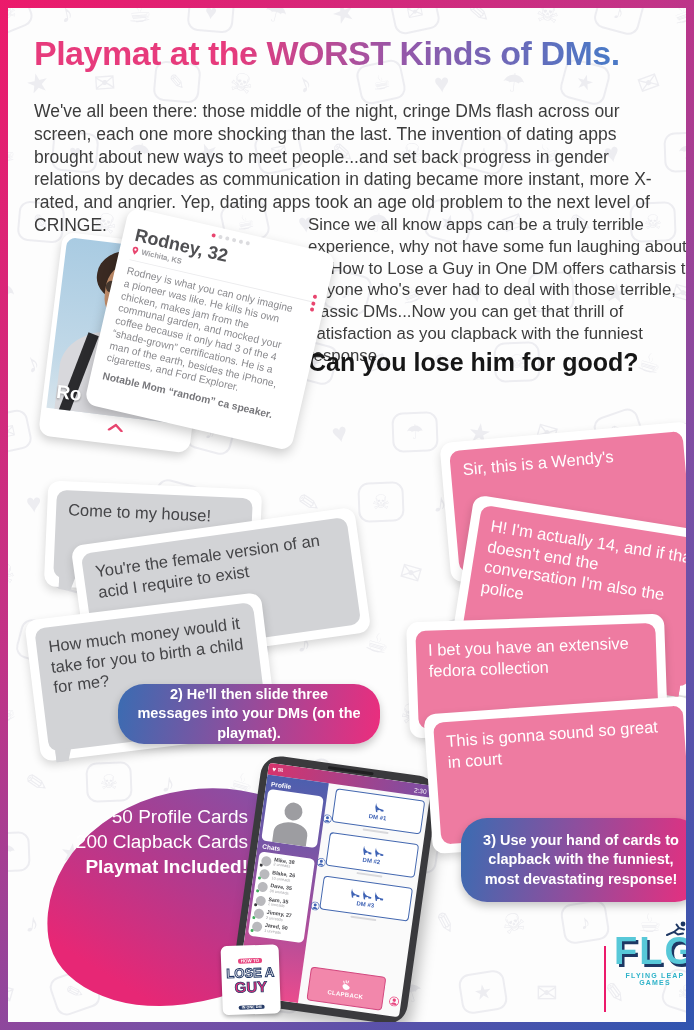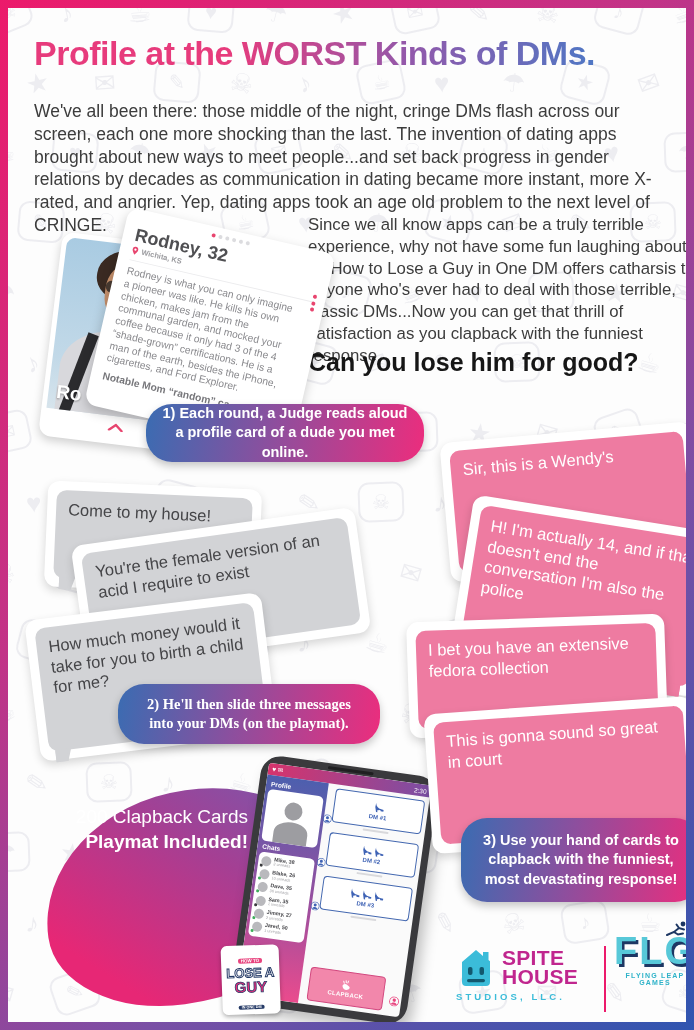--- a/index.html
+++ b/index.html
@@ -56,21 +56,21 @@
   .p-loc  { display:flex; align-items:center; gap:3px; font-size:7.5px; color:#9a9a9e; font-weight:700; }
   .p-rule { height:1px; background:#ececee; margin:5px 0 5px; }
   .p-bio  { font-size:10.3px; line-height:1.24; color:#8a8a8e; width:178px; }
   .p-notable { margin-top:6px; font-size:10.3px; line-height:1.24; font-weight:700; color:#77777b; }
 
   
   .callout { border-radius:26px; background:linear-gradient(100deg,#3a6cb2 0%,#8c4f9e 45%,#ec2d7d 100%);
              color:#fff; font-weight:800; display:flex; align-items:center; justify-content:center;
              text-align:center; box-shadow:0 4px 9px rgba(0,0,0,.22); padding:10px 16px; line-height:1.32; }
   .co1 { left:138px; top:396px; width:278px; height:58px; font-size:14.5px; z-index:5; }
-  .co2 { left:110px; top:676px; width:262px; height:60px; font-size:14.5px; z-index:7;font-family:Liberation Serif, serif; }
+  .co2 { left:110px; top:676px; width:262px; height:60px; font-size:14.5px; z-index:7; }
   .co3 { left:453px; top:810px; width:240px; height:84px; font-size:14.5px; z-index:9; }
 
   
   .msg-card { background:#fff; border-radius:12px; box-shadow:0 4px 10px rgba(0,0,0,.16); padding:9px; }
   .bubble { position:relative; width:100%; height:100%; border-radius:10px; padding:9px 12px;
             font-size:16.5px; line-height:1.25; }
   .bubble.gray { background:#d2d3d6; color:#454548; }
   .bubble.pink { background:#ee7ba1; color:#fff; }
   .bubble.gray::after { content:""; position:absolute; left:6px; bottom:-11px;
       border:12px solid transparent; border-top-color:#d2d3d6; border-left-color:#d2d3d6; border-bottom:0; border-right-width:4px; }
@@ -312,21 +312,21 @@
         <div class="pat-glyph" style="left:188px;top:970px;font-size:26px;transform:rotate(-1deg)">♪</div>
         <div class="pat-bubble" style="left:248px;top:964px;width:46px;height:40px;font-size:20px;transform:rotate(8deg)">☕</div>
         <div class="pat-glyph" style="left:324px;top:970px;font-size:26px;transform:rotate(17deg)">♥</div>
         <div class="pat-glyph" style="left:392px;top:970px;font-size:26px;transform:rotate(-18deg)">☂</div>
         <div class="pat-bubble" style="left:452px;top:964px;width:46px;height:40px;font-size:20px;transform:rotate(-9deg)">★</div>
         <div class="pat-glyph" style="left:528px;top:970px;font-size:26px;transform:rotate(0deg)">✉</div>
         <div class="pat-glyph" style="left:596px;top:970px;font-size:26px;transform:rotate(9deg)">✎</div>
         <div class="pat-bubble" style="left:656px;top:964px;width:46px;height:40px;font-size:20px;transform:rotate(18deg)">☠</div>
       </div>
 
-  <h1 class="abs title">Profile at the WORST Kinds of DMs.</h1>
+  <h1 class="abs title">Playmat at the WORST Kinds of DMs.</h1>
   <p class="abs intro">We've all been there: those middle of the night, cringe DMs flash across our screen, each one more shocking than the last. The invention of dating apps brought about new ways to meet people...and set back progress in gender relations by decades as communication in dating became more instant, more X-rated, and angrier. Yep, dating apps took an age old problem to the next level of CRINGE.</p>
   <p class="abs rightpara">Since we all know apps can be a truly terrible experience, why not have some fun laughing about it? How to Lose a Guy in One DM offers catharsis to anyone who's ever had to deal with those terrible, classic DMs...Now you can get that thrill of satisfaction as you clapback with the funniest response.</p>
   <h2 class="abs tagline">Can you lose him for good?</h2>
 
   <div class="abs photo-card">
     <div class="photo">
       <div class="shirt"></div>
           <div class="hair"></div>
           <div class="face"></div>
       <div class="shades"></div>
@@ -362,21 +362,20 @@
             <path d="M6 1a5 5 0 0 1 5 5c0 3.5-5 9-5 9S1 9.5 1 6a5 5 0 0 1 5-5z" fill="#e8456f"></path>
             <circle cx="6" cy="6" r="2" fill="#fff"></circle>
           </svg>
       <span>Wichita, KS</span>
     </div>
     <div class="p-rule"></div>
     <div class="p-bio">Rodney is what you can only imagine a pioneer was like. He kills his own chicken, makes jam from the communal garden, and mocked your coffee because it only had 3 of the 4 “shade-grown” certifications. He is a man of the earth, besides the iPhone, cigarettes, and Ford Explorer.</div>
     <div class="p-notable">Notable Mom “random” ca speaker.</div>
   </div>
 
-  <div class="abs callout co1">1) Each round, a Judge reads aloud a profile card of a dude you met online.</div>
   <div class="abs callout co2">2) He'll then slide three messages into your DMs (on the playmat).</div>
   <div class="abs callout co3">3) Use your hand of cards to clapback with the funniest, most devastating response!</div>
 
   <div class="abs msg-card dm1">
         <div class="bubble gray">Come to my house!</div>
       </div>
   <div class="abs msg-card dm2">
         <div class="bubble gray">You're the female version of an acid I require to exist</div>
       </div>
   <div class="abs msg-card dm3">
@@ -392,20 +391,21 @@
   <div class="abs msg-card cb3">
         <div class="bubble pink">I bet you have an extensive fedora collection</div>
       </div>
   <div class="abs msg-card cb4">
         <div class="bubble pink">This is gonna sound so great in court</div>
       </div>
 
   <div class="abs blob"></div>
   <div class="abs contents-text">
     <div id="contents-items">
+          <div class="c-item">50 Profile Cards</div>
           <div class="c-item">200 Clapback Cards</div>
         </div>
     <div class="c-foot">Playmat Included!</div>
   </div>
 
   <div class="abs phone">
     <div class="screen">
       <div class="statusbar">
         <span>♥ ✉</span>
         <span>2:30</span>
@@ -553,33 +553,20 @@
       </div>
     </div>
     <div class="sticker">
       <div><span class="st-top">HOW TO</span></div>
       <div class="st-big">LOSE A</div>
       <div class="st-accent">GUY</div>
       <div><span class="st-bottom">IN ONE DM</span></div>
     </div>
   </div>
 
-  <div class="abs spite">
-    <svg viewBox="0 0 40 42" width="40" height="42">
-      <path d="M6 16 L20 4 L27 10 L27 6 L32.5 6 L32.5 14 L34 15.2 L34 36 a4 4 0 0 1 -4 4 H10 a4 4 0 0 1 -4 -4 Z" fill="#3bbcd9"></path>
-      <rect x="12" y="21" width="4.5" height="8" rx="2" fill="#12586e"></rect>
-      <rect x="23.5" y="21" width="4.5" height="8" rx="2" fill="#12586e"></rect>
-      <rect x="11" y="33" width="18" height="3.2" rx="1.6" fill="#12586e"></rect>
-    </svg>
-    <div class="txt">
-      <div class="l1">SPITE</div>
-      <div class="l2">HOUSE</div>
-    </div>
-    <div class="l3">STUDIOS, LLC.</div>
-  </div>
   <div class="abs logo-divider"></div>
   <div class="abs flg">
     <svg class="leaper" viewBox="0 0 26 16">
       <circle cx="19" cy="3" r="2.4" fill="#1d3763"></circle>
       <path d="M3 14 L10 11 L15 7 L20 8.5 M10 11 L14 13.5 L19 12.5 M15 7 L12.5 3.5" stroke="#1d3763" stroke-width="2" fill="none" stroke-linecap="round"></path>
     </svg>
     <div class="acr">FLG</div>
     <div class="name">FLYING LEAP GAMES</div>
   </div>
 

